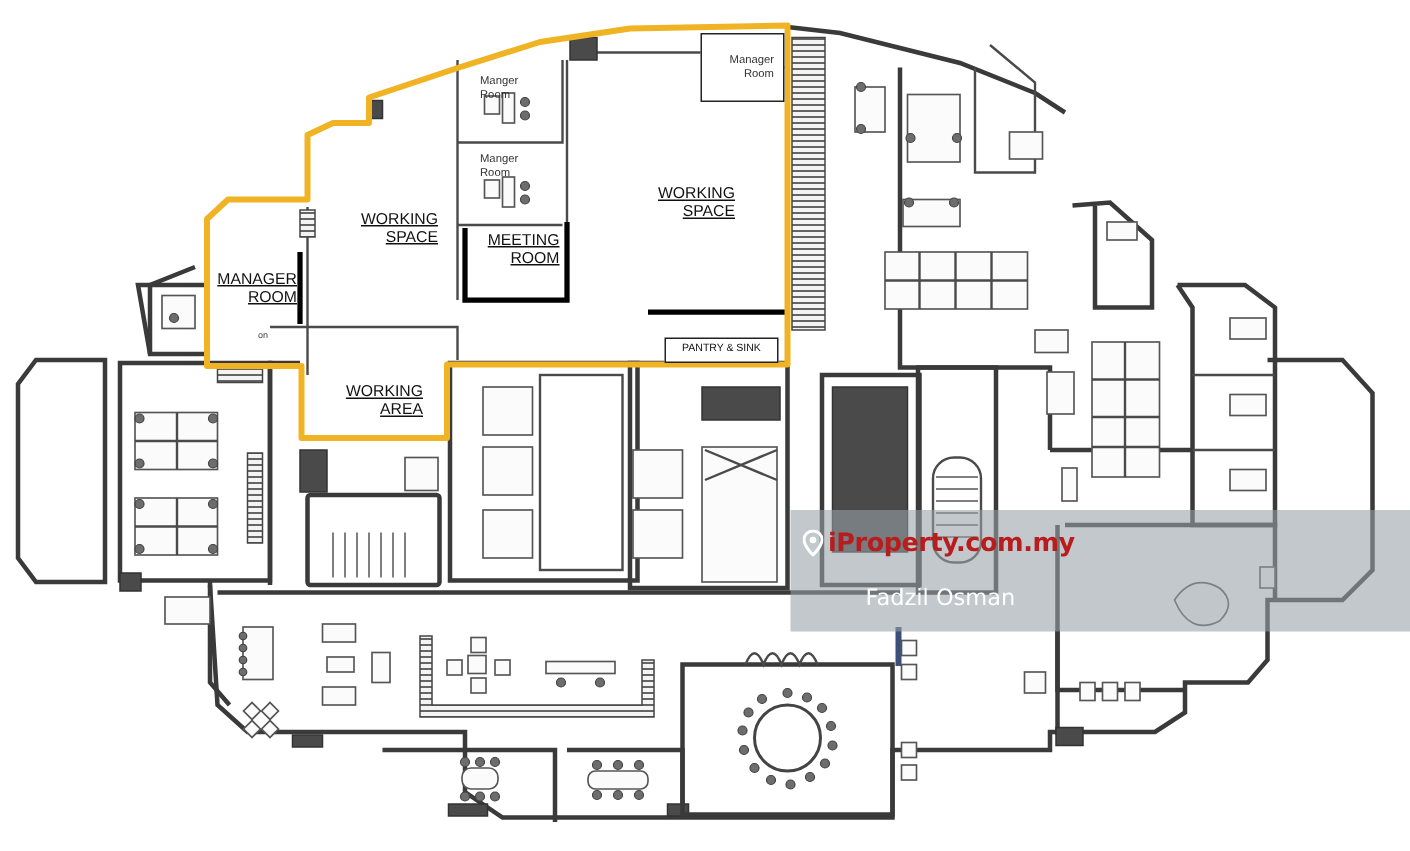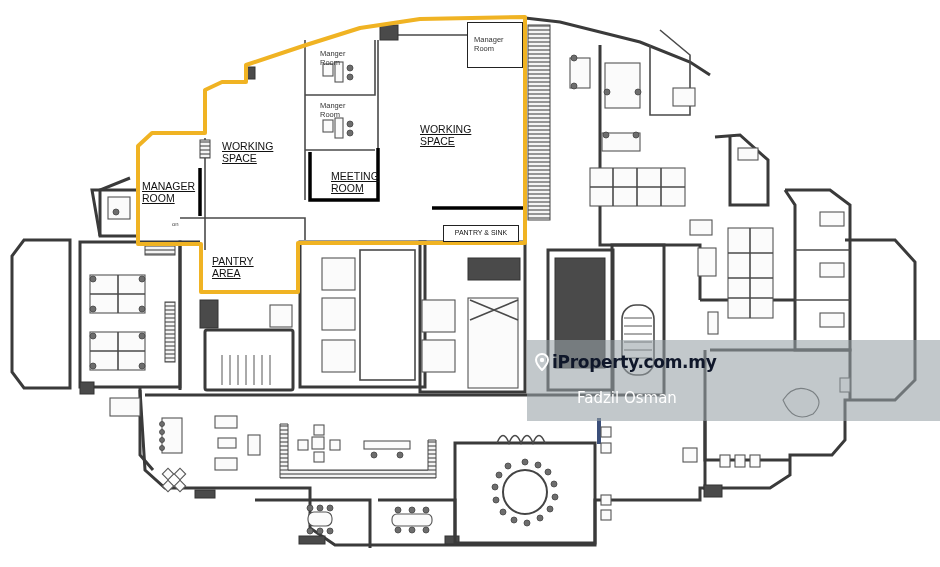--- a/index.html
+++ b/index.html
@@ -7,29 +7,29 @@
          font-family: "Liberation Sans", sans-serif; }
   #plan { position: absolute; left: 0; top: 0; width: 940px; height: 567px; }
   .wall { fill: none; stroke: #3a3a3a; stroke-width: 3; stroke-linejoin: miter; }
   .wall-thin { fill: none; stroke: #4a4a4a; stroke-width: 1.6; }
   .furn { fill: #fbfbfb; stroke: #555; stroke-width: 1.1; }
   .chair { fill: #6d6d6d; stroke: #444; stroke-width: 0.8; }
   .dark { fill: #4a4a4a; stroke: #333; stroke-width: 1; }
   .hatch { fill: url(#hatch); stroke: #444; stroke-width: 1; }
   .yellow { fill: none; stroke: #f0b323; stroke-width: 4; stroke-linejoin: round; }
   .blk { fill: none; stroke: #000; stroke-width: 3.5; }
-  .lbl { position: absolute; color: #111; text-align: left; line-height: 1.15;
+  .lbl { position: absolute; color: #111; text-align: right; line-height: 1.15;
          font-family: "Liberation Sans", sans-serif; }
   .lbl-lg { font-size: 10.5px; text-decoration: underline; }
   .lbl-sm { font-size: 7.5px; color: #333; }
   .boxed { border: 1.3px solid #222; background: #fff; display: flex;
            align-items: center; justify-content: center; }
   .watermark { position: absolute; left: 527px; top: 340px; width: 413px; height: 81px;
                background: rgba(150,160,166,0.58); }
-  .wm-brand { position: absolute; left: 8px; top: 12px; color: #0f172a;
+  .wm-brand { position: absolute; left: 8px; top: 12px; color: #b91c1c;
               font-size: 17px; font-weight: bold; letter-spacing: -0.3px;
               display: flex; align-items: center; gap: 3px;
               font-family: "DejaVu Sans", sans-serif; }
   .wm-agent { position: absolute; left: 10px; top: 49px; color: #ffffff;
               font-size: 15px; font-family: "DejaVu Sans", sans-serif; margin-left: 40px; }
 </style>
 </head>
 <body>
 
 <svg id="plan" viewBox="0 0 940 567" xmlns="http://www.w3.org/2000/svg">
@@ -268,24 +268,24 @@
   </g>
 
   <path class="yellow" d="M138,244 L138,146 L152,133 L205,133 L205,90 L222,82 L246,82 L246,65 L306,45 L360,28 L420,19 L525,17 L525,243 L298,243 L298,292 L201,292 L201,244 Z"></path>
 </svg>
 
 <div class="lbl lbl-lg" style="left:142px; top:180px; width:56px;">MANAGER ROOM</div>
 <div class="lbl lbl-lg" style="left:222px; top:140px; width:70px;">WORKING SPACE</div>
 <div class="lbl lbl-sm" style="left:320px; top:50px; width:40px; text-align:left;">Manger Room</div>
 <div class="lbl lbl-sm" style="left:320px; top:102px; width:40px; text-align:left;">Manger Room</div>
 <div class="lbl lbl-sm boxed" style="left:467px; top:22px; width:56px; height:46px; padding:0 6px; box-sizing:border-box;">Manager Room</div>
-<div class="lbl lbl-lg boxed" style="left:311px; top:160px; width:62px; height:44px; border:none; background:transparent;margin-left:20px;">MEETING ROOM</div>
+<div class="lbl lbl-lg boxed" style="left:311px; top:144px; width:62px; height:44px; border:none; background:transparent;">MEETING ROOM</div>
 <div class="lbl lbl-lg" style="left:420px; top:123px; width:70px;">WORKING SPACE</div>
 <div class="lbl boxed" style="left:443px; top:225px; width:76px; height:17px; font-size:7px; box-sizing:border-box;">PANTRY &amp; SINK</div>
-<div class="lbl lbl-lg" style="left:212px; top:255px; width:70px;">PANTRY AREA</div>
+<div class="lbl lbl-lg" style="left:212px; top:255px; width:70px;">WORKING AREA</div>
 <div class="lbl" style="left:172px; top:221px; font-size:6px; color:#444;">on</div>
 
 <div class="watermark">
   <div class="wm-brand">
     <svg width="14" height="18" viewBox="0 0 14 18">
       <path d="M7,1 C3.5,1 1,3.6 1,6.8 C1,11 7,17 7,17 C7,17 13,11 13,6.8 C13,3.6 10.5,1 7,1 Z" fill="none" stroke="#fff" stroke-width="2"></path>
       <circle cx="7" cy="7" r="2.2" fill="#fff"></circle>
     </svg>
     <span>iProperty.com.my</span>
   </div>

